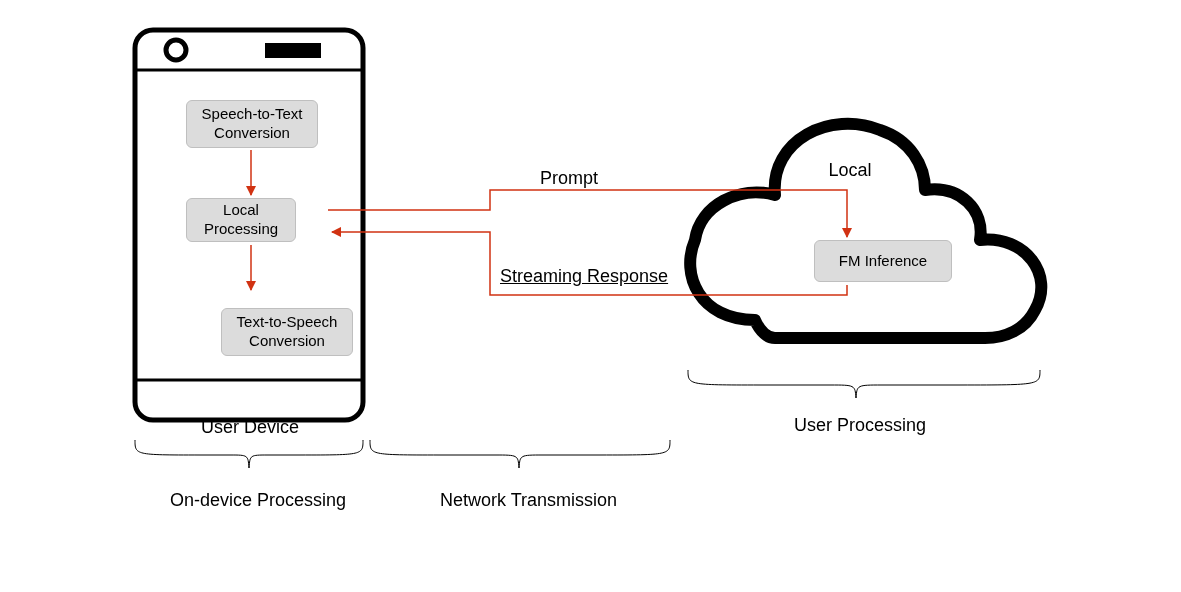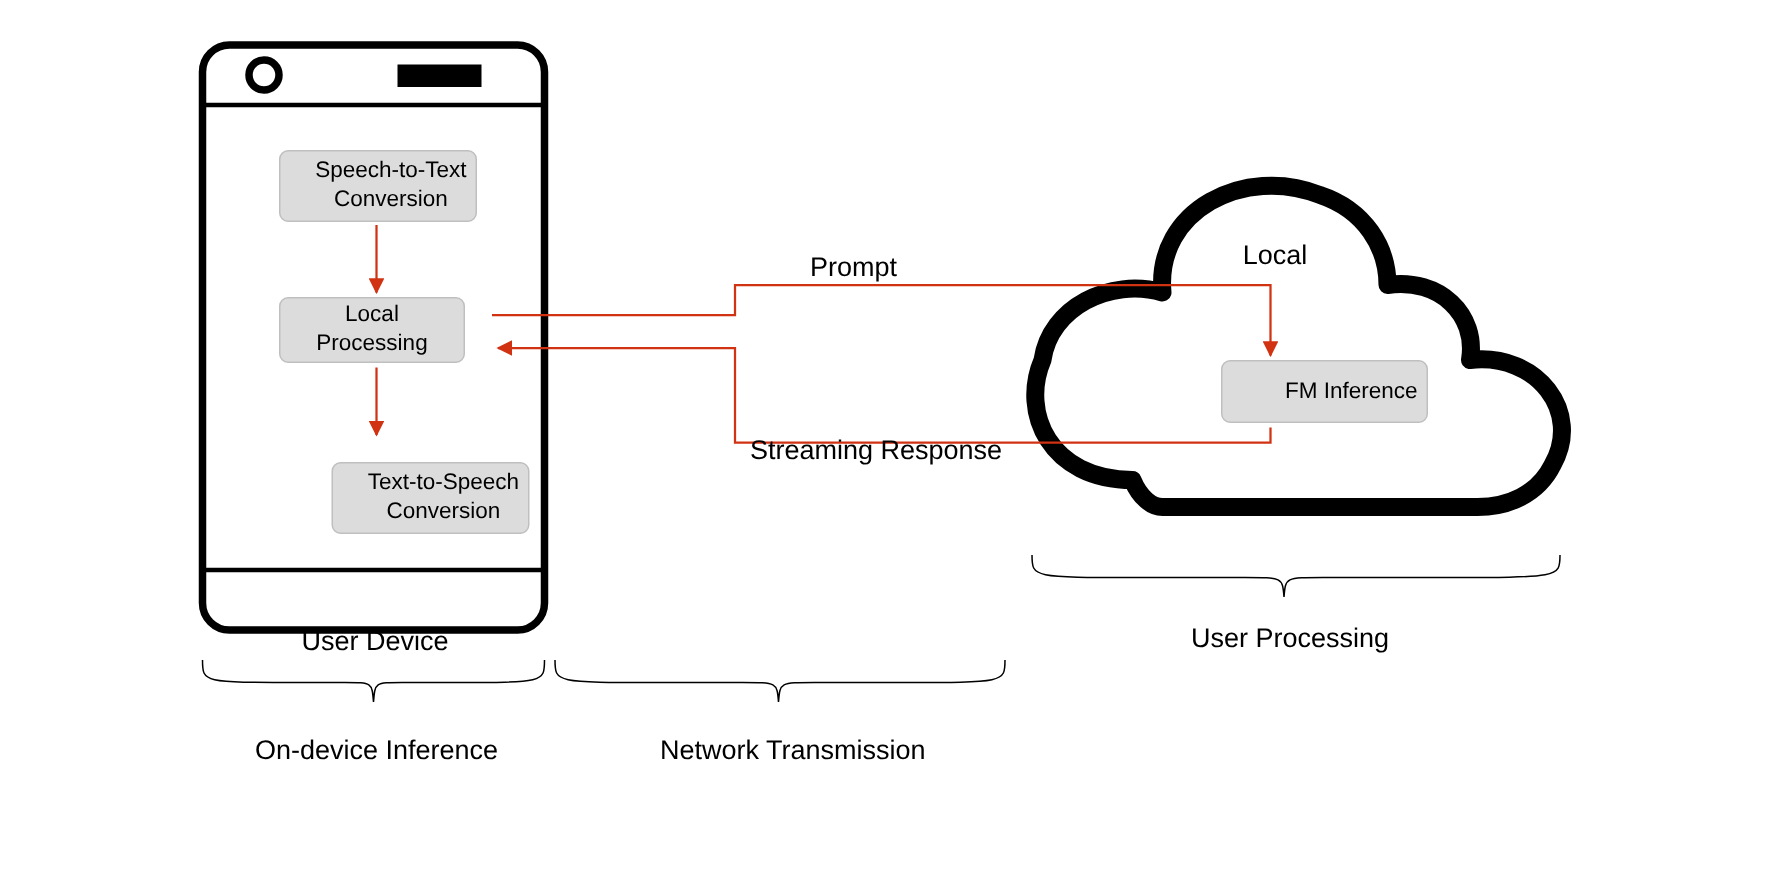--- a/index.html
+++ b/index.html
@@ -15,21 +15,21 @@
   }
   svg { position: absolute; left: 0; top: 0; }
 
   .node {
     position: absolute;
     background: #dcdcdc;
     border: 1px solid #bfbfbf;
     border-radius: 6px;
     display: flex;
     align-items: center;
-    justify-content: flex-end;
+    justify-content: center;
     text-align: center;
     font-size: 15px;
     line-height: 1.25;
     padding: 4px 6px;
     box-sizing: border-box;
   }
   .label {
     position: absolute;
     font-size: 18px;
     text-align: center;
@@ -100,33 +100,33 @@
              L 830 385
              C 855 385 855 385 856 398
              C 857 385 857 385 882 385
              L 960 385
              C 1040 385 1040 385 1040 370" fill="none" stroke="#000" stroke-width="1"></path>
   </svg>
 
   <div class="node" style="left:186px; top:100px; width:132px; height:48px;">
     <span>Speech-to-Text<br>Conversion</span>
   </div>
-  <div class="node" style="left:186px; top:198px; width:124px; height:44px;">
+  <div class="node" style="left:186px; top:198px; width:110px; height:44px;">
     <span>Local Processing</span>
   </div>
   <div class="node" style="left:186px; top:308px; width:132px; height:48px;margin-left:35px;">
     <span>Text-to-Speech<br>Conversion</span>
   </div>
 
   <div class="label" style="left:800px; top:160px; width:100px;">Local</div>
   <div class="node" style="left:778px; top:240px; width:138px; height:42px;margin-left:36px;">
     <span>FM Inference</span>
   </div>
 
   <div class="label" style="left:540px; top:168px;">Prompt</div>
-  <div class="label" style="left:500px; top:290px;">Streaming Response</div>
+  <div class="label" style="left:500px; top:266px;text-decoration:underline;">Streaming Response</div>
 
   <div class="label" style="left:200px; top:393px; width:100px;margin-top:24px;">User Device</div>
 
-  <div class="label" style="left:170px; top:490px; width:160px;">On-device Inference</div>
+  <div class="label" style="left:170px; top:490px; width:160px;">On-device Processing</div>
   <div class="label" style="left:440px; top:490px; width:160px;text-align:right;">Network Transmission</div>
   <div class="label" style="left:790px; top:415px; width:140px;">User Processing</div>
 </div>
 
 </body></html>

